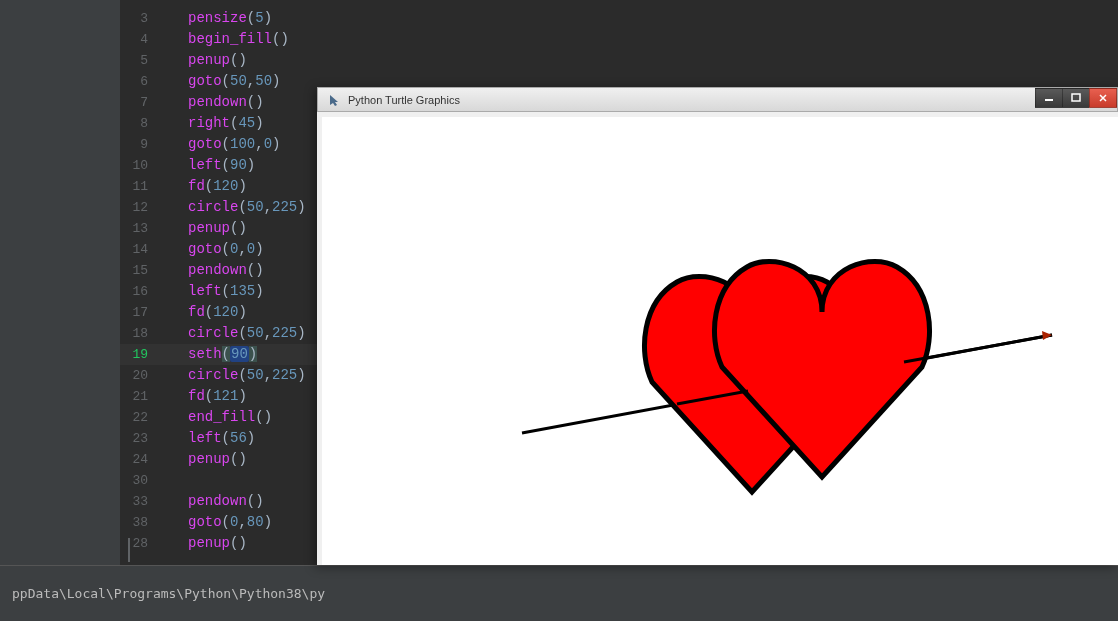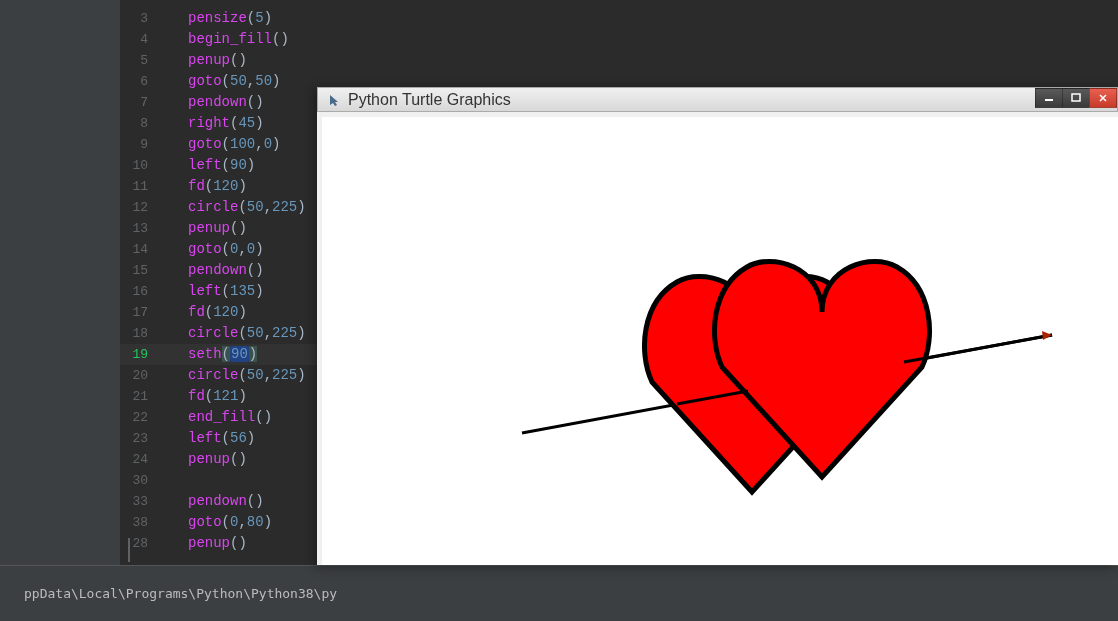--- a/index.html
+++ b/index.html
@@ -69,21 +69,21 @@
       left: 0;
       bottom: 0;
       width: 1118px;
       height: 56px;
       background: #3c3f41;
       border-top: 1px solid #555;
     }
     .statusbar-text {
       color: #bbbbbb;
       font-size: 13px;
-      padding: 20px 6px 6px 24px;
+      padding: 20px 6px 6px 12px;
       font-family: Consolas, monospace;
     }
     .turtle-window {
       position: absolute;
       left: 317px;
       top: 87px;
       width: 801px;
       height: 478px;
       background: #fff;
       box-shadow: -2px 2px 10px rgba(0,0,0,0.4);
@@ -102,21 +102,21 @@
       margin: 0 6px 0 8px;
       display: inline-flex;
       align-items: center;
       justify-content: center;
       color: #4a6a8a;
       font-size: 11px;
     }
     .turtle-title {
       color: #333;
       font-family: 'Segoe UI', Tahoma, sans-serif;
-      font-size: 16px;
+      font-size: 11px;
     }
     .win-controls {
       position: absolute;
       right: 0;
       top: 0;
       display: flex;
       height: 20px;
     }
     .win-btn {
       width: 28px;

